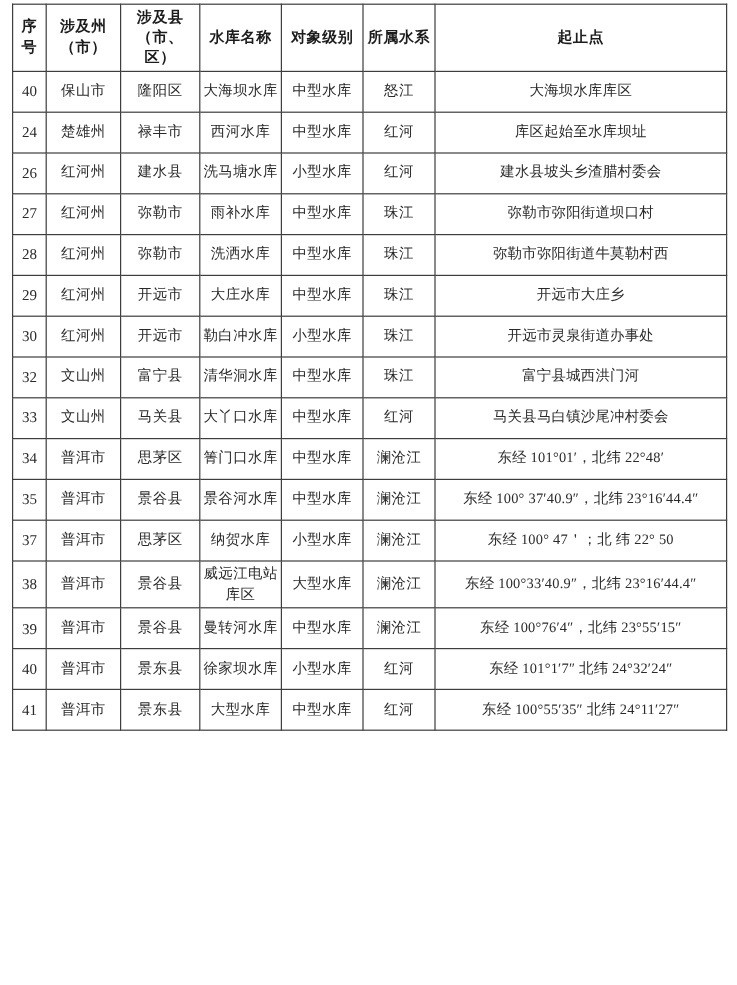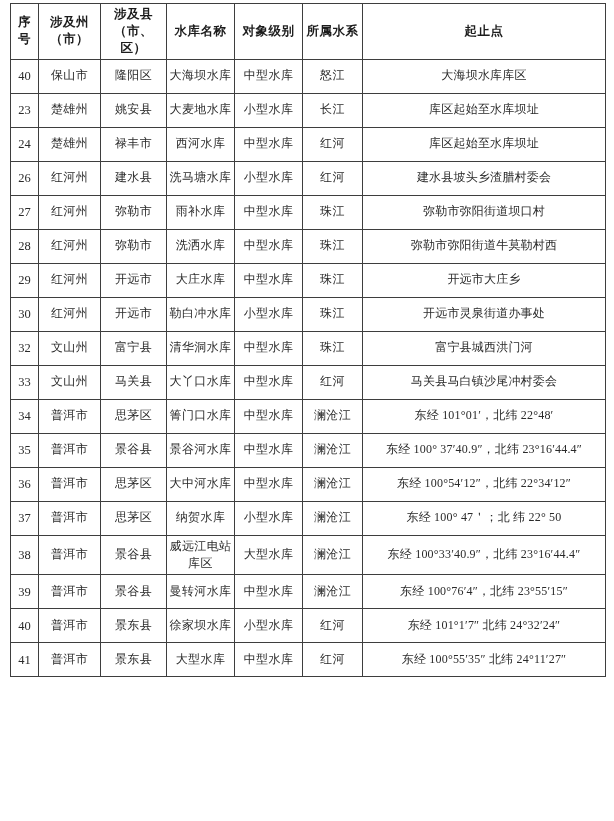--- a/index.html
+++ b/index.html
@@ -93,29 +93,20 @@
         <tr>
     <td class="num">40</td>
     <td>保山市</td>
     <td>隆阳区</td>
     <td>大海坝水库</td>
     <td>中型水库</td>
     <td>怒江</td>
     <td class="endpoint">大海坝水库库区</td>
   </tr>
         <tr>
-    <td class="num">23</td>
-    <td>楚雄州</td>
-    <td>姚安县</td>
-    <td>大麦地水库</td>
-    <td>小型水库</td>
-    <td>长江</td>
-    <td class="endpoint">库区起始至水库坝址</td>
-  </tr>
-        <tr>
     <td class="num">24</td>
     <td>楚雄州</td>
     <td>禄丰市</td>
     <td>西河水库</td>
     <td>中型水库</td>
     <td>红河</td>
     <td class="endpoint">库区起始至水库坝址</td>
   </tr>
         <tr>
     <td class="num">26</td>
@@ -190,29 +181,20 @@
     <td class="endpoint">东经 101°01′，北纬 22°48′</td>
   </tr>
         <tr>
     <td class="num">35</td>
     <td>普洱市</td>
     <td>景谷县</td>
     <td>景谷河水库</td>
     <td>中型水库</td>
     <td>澜沧江</td>
     <td class="endpoint">东经 100° 37′40.9″，北纬 23°16′44.4″</td>
-  </tr>
-        <tr>
-    <td class="num">36</td>
-    <td>普洱市</td>
-    <td>思茅区</td>
-    <td>大中河水库</td>
-    <td>中型水库</td>
-    <td>澜沧江</td>
-    <td class="endpoint">东经 100°54′12″，北纬 22°34′12″</td>
   </tr>
         <tr>
     <td class="num">37</td>
     <td>普洱市</td>
     <td>思茅区</td>
     <td>纳贺水库</td>
     <td>小型水库</td>
     <td>澜沧江</td>
     <td class="endpoint">东经 100° 47＇；北 纬 22° 50</td>
   </tr>

